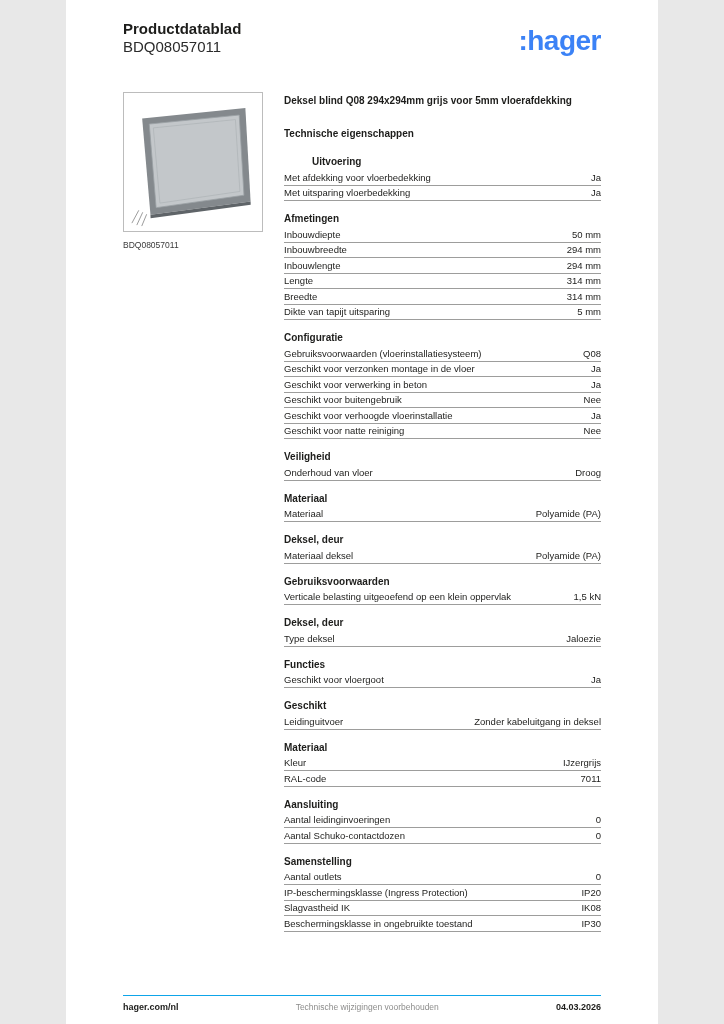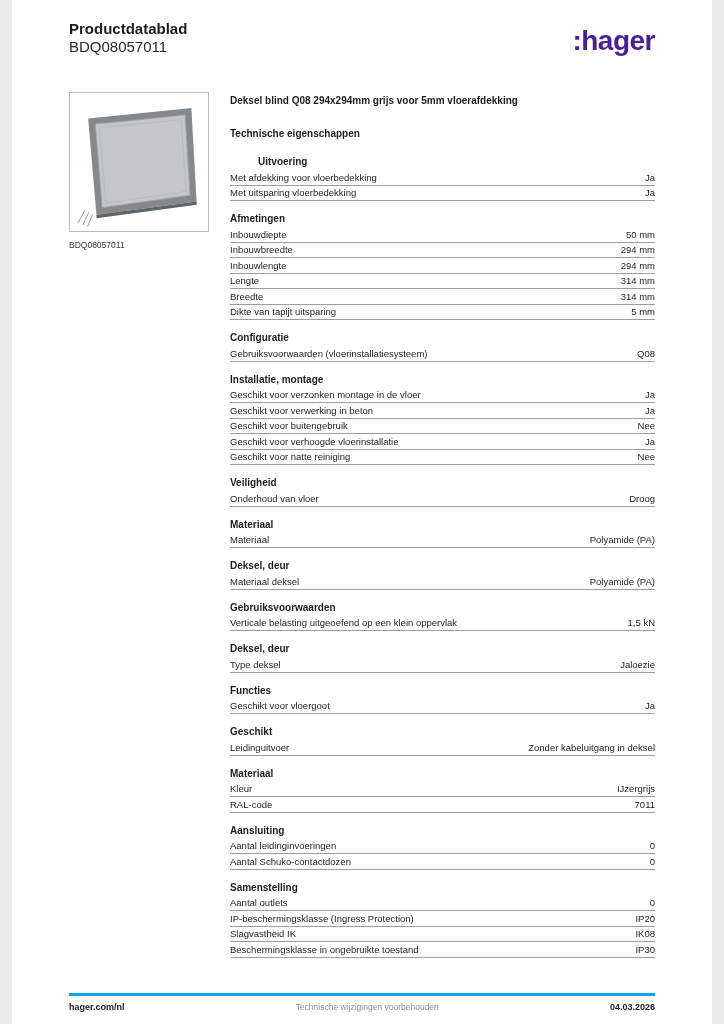--- a/index.html
+++ b/index.html
@@ -1,19 +1,19 @@
 <!DOCTYPE html>
 <html><head>
 <meta charset="utf-8">
 <style>
   * { margin:0; padding:0; box-sizing:border-box; }
   html,body { background:#e8e8e8; }
   body { font-family:"Liberation Sans", sans-serif; color:#1d1d1b; }
   .page {
-    position:relative; width:700px; height:1024px; margin:0 auto;
+    position:relative; width:592px; height:1024px; margin:0 auto;
     background:#ffffff; overflow:hidden;
     padding:20px 57px 0 57px;
   }
   
   .hdr { display:flex; justify-content:space-between; align-items:flex-start; }
   .hdr-title { font-size:15px; font-weight:bold; line-height:18px; }
   .hdr-id { font-size:15px; font-weight:normal; line-height:18px; color:#2b2b2b; }
   .logo { font-size:28px; font-weight:bold; letter-spacing:-0.5px; line-height:30px; margin-top:6px; }
   
   .content { display:flex; margin-top:36px; }
@@ -27,37 +27,37 @@
   
   .section-title { font-size:10px; font-weight:bold; line-height:12px; margin-top:12px; margin-bottom:2px; }
   #sections > .section-title:first-child { margin-top:0;padding-left:28px; }
   .spec-row { display:flex; justify-content:space-between; align-items:flex-end; gap:12px;
               font-size:9.5px; line-height:11px; padding:1.5px 0 2px 0;
               border-bottom:1px solid #9d9d9c; }
   .spec-label { text-align:left; }
   .spec-value { text-align:right; white-space:nowrap; }
   
   .ftr { position:absolute; left:57px; right:57px; bottom:12px;
-         border-top:3px solid #0ea5e9; padding-top:6px;
+         border-top:1px solid #0ea5e9; padding-top:6px;
          display:flex; justify-content:space-between; align-items:baseline; }
   .ftr-site { font-size:9px; font-weight:bold; }
   .ftr-note { font-size:8.5px; color:#8d8d8c; }
   .ftr-date { font-size:9px; font-weight:bold; }
 </style>
 </head>
 <body>
 
 <div class="page">
 
   <div class="hdr">
     <div>
       <div class="hdr-title">Productdatablad</div>
       <div class="hdr-id">BDQ08057011</div>
     </div>
-    <div class="logo" style="color: #4c1d95;">:hager</div>
+    <div class="logo" style="color: #3b82f6;">:hager</div>
   </div>
 
   <div class="content">
 
     <div class="left-col">
       <div class="img-box">
         <svg width="138" height="138" viewBox="0 0 140 140">
           <g transform="rotate(-2 70 70)">
             <polygon points="20,24 125,17 127,112 25,122" fill="#84898d"></polygon>
             <polygon points="25,122 127,112 127,115.5 25,125.5" fill="#5f6468"></polygon>
@@ -110,21 +110,20 @@
           </div>
           <div class="spec-row">
             <span class="spec-label">Dikte van tapijt uitsparing</span>
             <span class="spec-value">5 mm</span>
           </div>
           <div class="section-title">Configuratie</div>
           <div class="spec-row">
             <span class="spec-label">Gebruiksvoorwaarden (vloerinstallatiesysteem)</span>
             <span class="spec-value">Q08</span>
           </div>
-          <div class="section-title">Installatie, montage</div>
           <div class="spec-row">
             <span class="spec-label">Geschikt voor verzonken montage in de vloer</span>
             <span class="spec-value">Ja</span>
           </div>
           <div class="spec-row">
             <span class="spec-label">Geschikt voor verwerking in beton</span>
             <span class="spec-value">Ja</span>
           </div>
           <div class="spec-row">
             <span class="spec-label">Geschikt voor buitengebruik</span>

